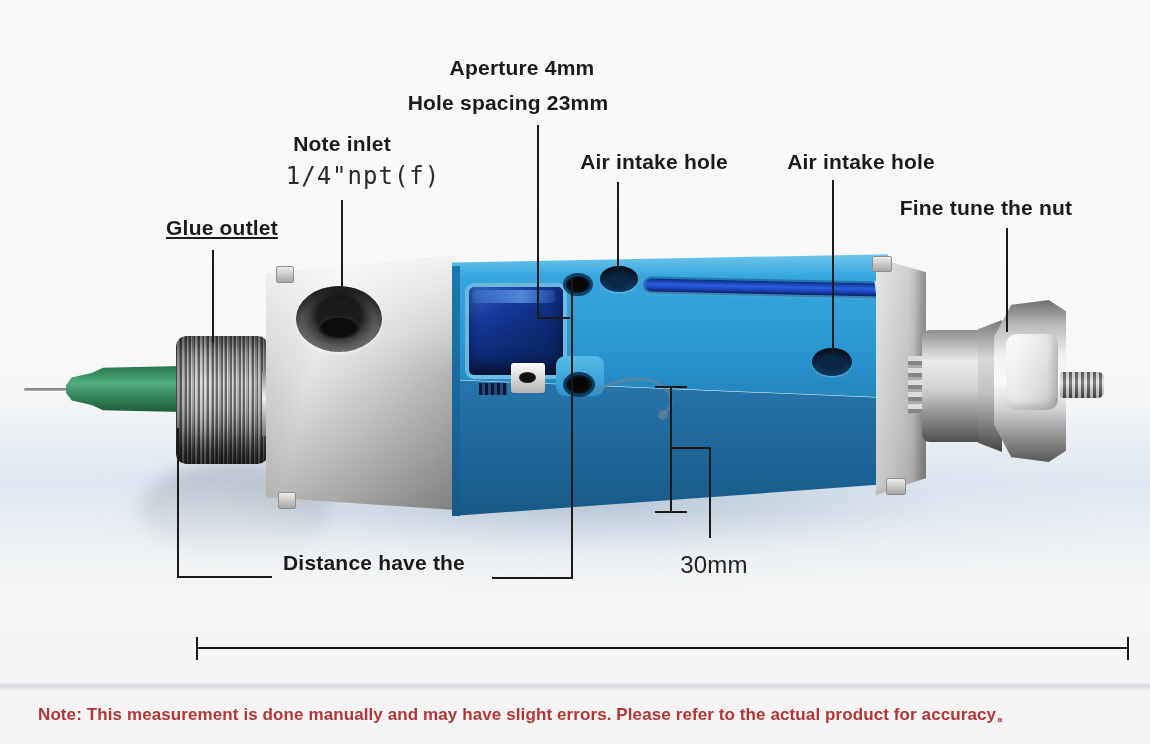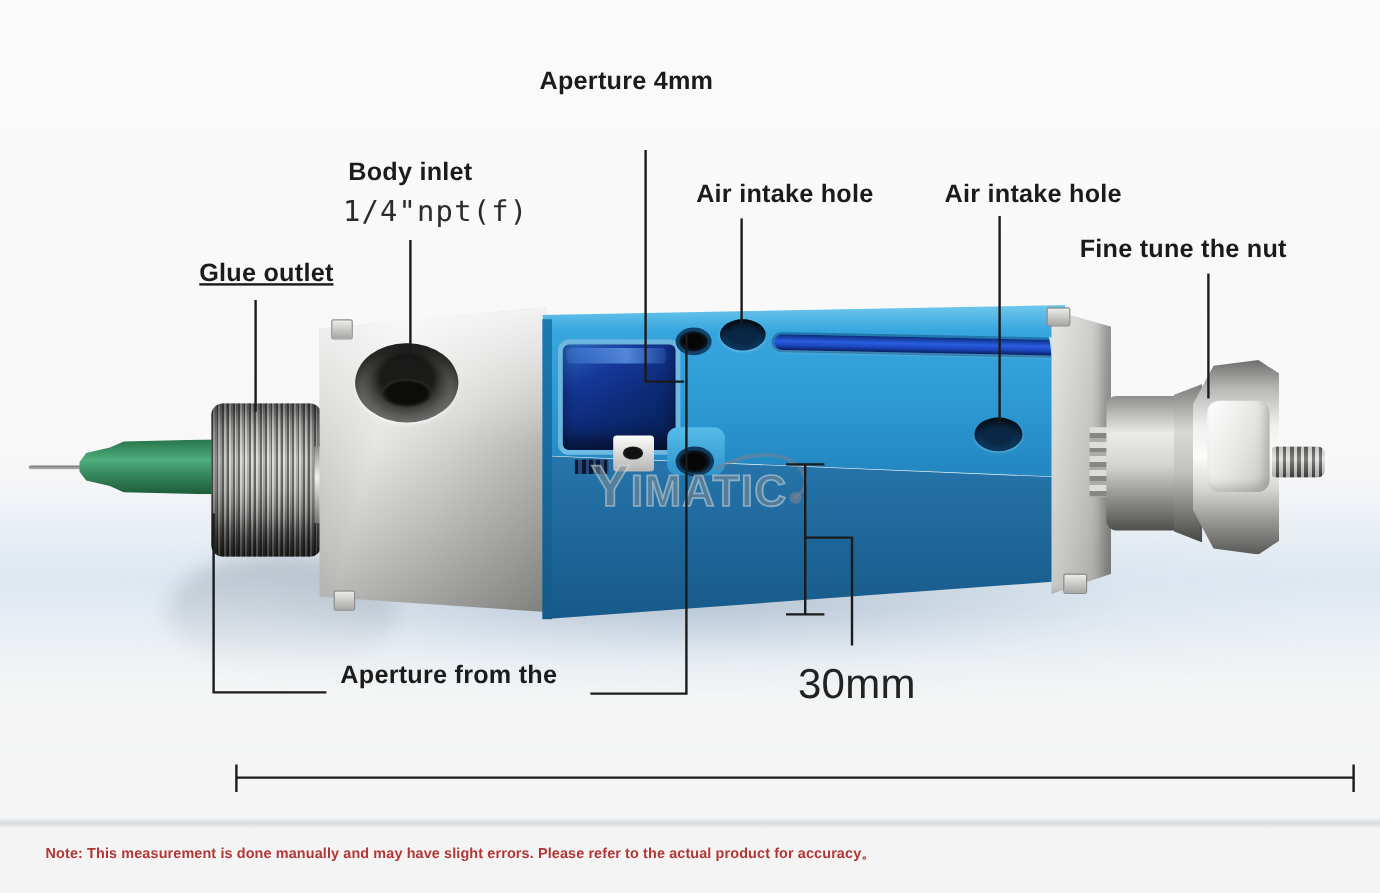--- a/index.html
+++ b/index.html
@@ -128,23 +128,23 @@
   .lbl-holespacing{left:508px;top:91px;}
   .lbl-glueinlet{left:342px;top:132px;}
   .lbl-thread{left:363px;top:162px;font-family:"DejaVu Sans Mono",monospace;font-weight:normal;
     font-size:24px;letter-spacing:1px;color:#2b2b2b;}
   .lbl-air1{left:654px;top:150px;}
   .lbl-air2{left:861px;top:150px;}
   .lbl-finetune{left:986px;top:196px;}
   .lbl-glueoutlet{left:222px;top:216px;text-decoration:underline;}
   .lbl-dist1{left:374px;top:551px;}
   .lbl-dist2{left:375px;top:582px;}
-  .lbl-30mm{left:714px;top:551px;font-weight:normal;font-size:35px;color:#222;}
+  .lbl-30mm{left:714px;top:551px;font-weight:normal;font-size:24px;color:#222;}
   .lbl-bodylen{left:644px;top:616px;}
-  .note{position:absolute;left:38px;top:703px;font-weight:bold;font-size:12px;
+  .note{position:absolute;left:38px;top:703px;font-weight:bold;font-size:17px;
     color:#b23636;white-space:nowrap;letter-spacing:.1px;}
 </style>
 </head>
 <body>
 
 <div class="canvas">
 
   <div class="abs haze"></div>
   <div class="abs floor-edge"></div>
   <div class="abs floor"></div>
@@ -182,43 +182,43 @@
   <div class="abs endplate"></div>
   <div class="abs tab tabC"></div>
   <div class="abs tab tabD"></div>
   <div class="abs ribs"></div>
   <div class="abs cyl"></div>
   <div class="abs cone"></div>
   <div class="abs hexnut"></div>
   <div class="abs hexface"></div>
   <div class="abs stud"></div>
 
-  <div class="abs wm">YIMATIC</div>
   <svg class="abs wm-swoosh" viewBox="0 0 1150 744">
     <path d="M596 391 C628 373 658 377 668 392 C674 401 671 410 662 414" fill="none" stroke="rgba(120,132,144,.55)" stroke-width="3"></path>
     <circle cx="663" cy="415" r="5" fill="rgba(120,132,144,.6)"></circle>
   </svg>
 
   <svg class="abs lines" viewBox="0 0 1150 744">
     <path d="M213 250 V343"></path>
     <path d="M342 200 V307"></path>
     <path d="M538 125 V318 H570"></path>
     <path d="M572 278 V578 H492"></path>
     <path d="M618 182 V270"></path>
     <path d="M833 180 V354"></path>
     <path d="M1007 228 V332"></path>
     <path d="M178 428 V577 H272"></path>
     <path d="M671 387 V512 M655 387 H687 M655 512 H687 M671 448 H710 V538"></path>
     <path d="M197 648 H1128 M197 637 V660 M1128 637 V660"></path>
   </svg>
 
   <div class="lbl lbl-aperture">Aperture 4mm</div>
-  <div class="lbl lbl-glueinlet">Body inlet</div>
+  <div class="lbl lbl-holespacing">Hole spacing 23mm</div>
+  <div class="lbl lbl-glueinlet">Note inlet</div>
   <div class="lbl lbl-thread">1/4"npt(f)</div>
   <div class="lbl lbl-air1">Air intake hole</div>
   <div class="lbl lbl-air2">Air intake hole</div>
   <div class="lbl lbl-finetune">Fine tune the nut</div>
   <div class="lbl lbl-glueoutlet">Glue outlet</div>
-  <div class="lbl lbl-dist1">Aperture from the</div>
+  <div class="lbl lbl-dist1">Distance have the</div>
   <div class="lbl lbl-30mm">30mm</div>
 
   <div class="note">Note: This measurement is done manually and may have slight errors. Please refer to the actual product for accuracy。</div>
 </div>
 
 </body></html>

